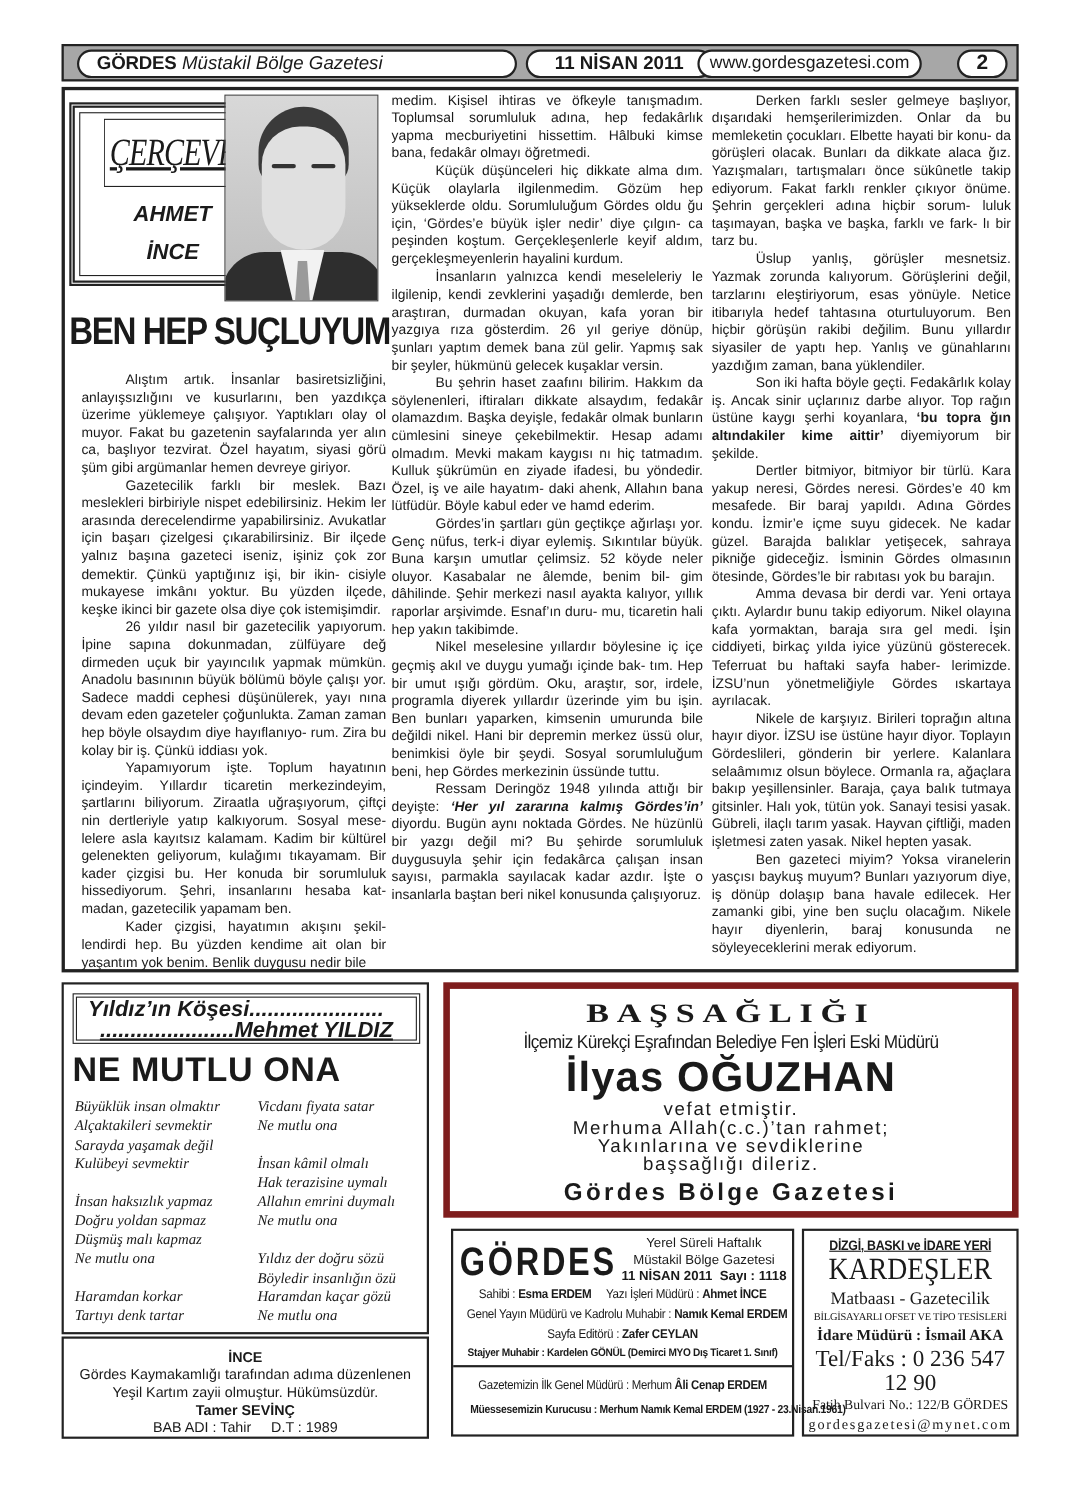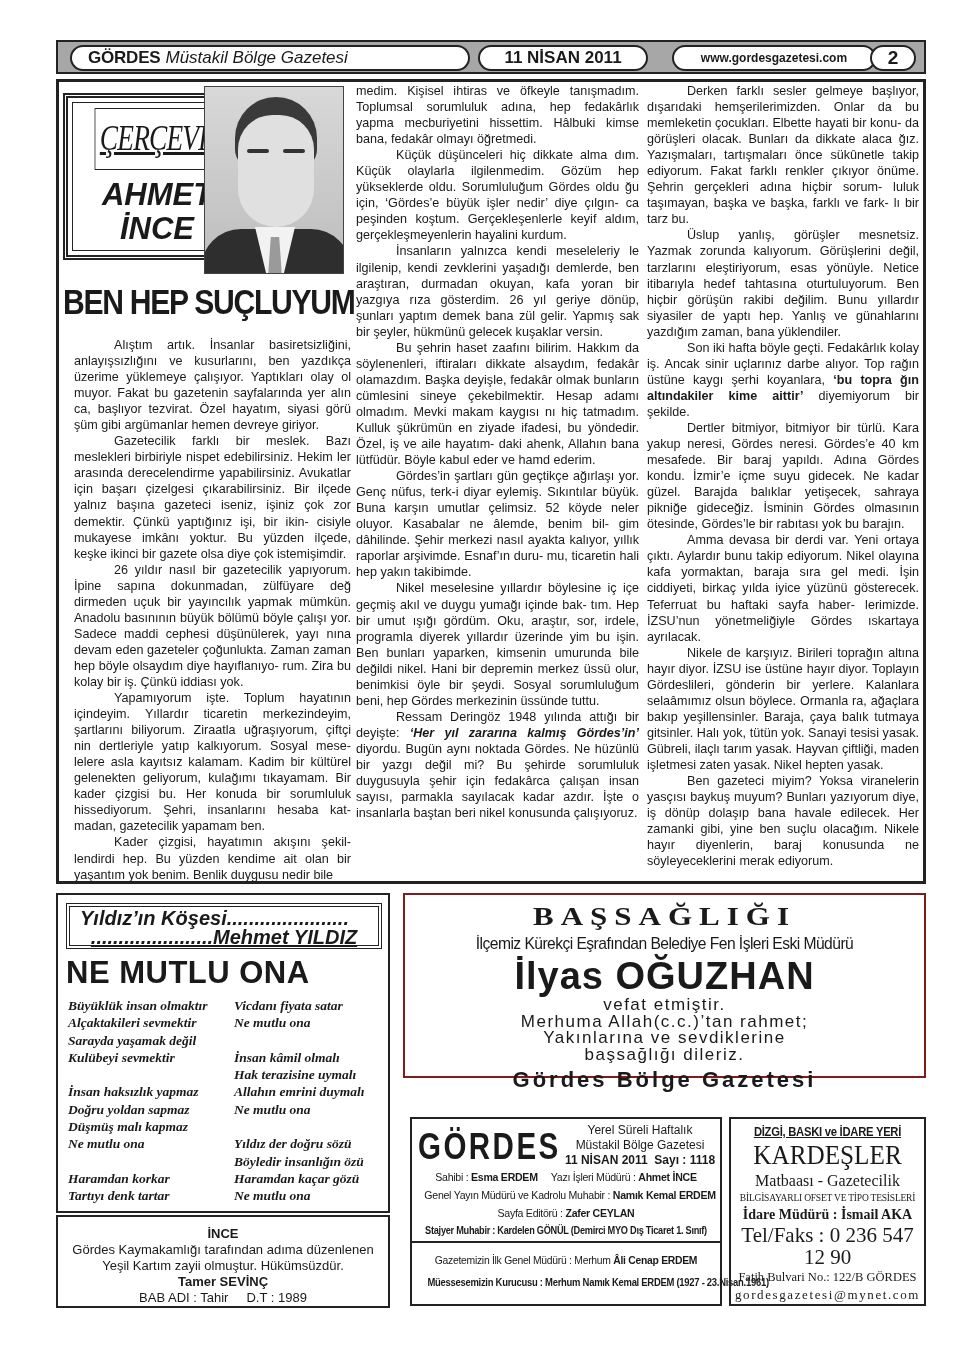--- a/index.html
+++ b/index.html
@@ -14,21 +14,21 @@
   .pill {
     position: absolute; top: 3px; height: 26px; background: #fff;
     border: 2px solid #222; border-radius: 14px;
     display: flex; align-items: center; justify-content: center;
     font-size: 17px; white-space: nowrap;
   }
   .pill-brand { left: 12px; width: 400px; justify-content: flex-start; padding-left: 16px; }
   .pill-brand b { font-weight: bold; font-family: "Liberation Sans", sans-serif; letter-spacing: -0.2px; }
   .pill-brand i { font-style: italic; margin-left: 5px; }
   .pill-date { left: 420px; width: 170px; font-weight: bold; }
-  .pill-web { left: 614px; width: 204px; font-weight: bold; font-size: 12px; }
+  .pill-web { left: 576px; width: 204px; font-weight: normal; font-size: 16px; }
   .pill-page { left: 812px; width: 46px; font-weight: bold; font-size: 19px; }
 
   
   .article-frame {
     position: absolute; left: 56px; top: 79px; width: 870px; height: 805px;
     border: 3px solid #222;
   }
   .col { position: absolute; font-size: 12.6px; line-height: 16.05px; text-align: justify; }
   .col p { text-indent: 40px; }
   .col p.noindent { text-indent: 0; }
@@ -41,21 +41,21 @@
     border: 5px double #222; outline: 1px solid #222; outline-offset: -10px;
   }
   .cerceve-title {
     position: absolute; left: 9px; top: 10px; width: 160px; height: 62px;
     border: 1px solid #222; display: flex; align-items: center; justify-content: center;
     font-family: "Liberation Serif", serif; font-style: italic; font-size: 35px;
     text-decoration: underline; letter-spacing: -1px; transform: scaleX(0.78);
   }
   .cerceve-author {
     position: absolute; left: 0; top: 80px; width: 178px; text-align: center;
-    font-weight: bold; font-style: italic; font-size: 31px; line-height: 34px;
+    font-weight: bold; font-style: italic; font-size: 20px; line-height: 34px;
   }
   .portrait {
     position: absolute; left: 204px; top: 86px; width: 140px; height: 188px;
     background: linear-gradient(180deg, #d8d8d8 0%, #bdbdbd 100%);
     border: 1px solid #444; overflow: hidden;
   }
   .portrait .hair { position: absolute; left: 30px; top: 10px; width: 82px; height: 72px; background: #3a3a3a; border-radius: 42px 42px 20px 20px; }
   .portrait .face { position: absolute; left: 33px; top: 28px; width: 76px; height: 112px; background: #e0e0e0; border-radius: 38px 38px 42px 42px; }
   .portrait .brow-l { position: absolute; left: 42px; top: 62px; width: 22px; height: 4px; background: #333; border-radius: 2px; }
   .portrait .brow-r { position: absolute; left: 78px; top: 62px; width: 22px; height: 4px; background: #333; border-radius: 2px; }
@@ -83,33 +83,33 @@
   .poem-title {
     position: absolute; left: 8px; top: 60px; width: 322px;
     font-weight: bold; font-size: 31px; letter-spacing: 0.5px; white-space: nowrap;
   }
   .poem-col {
     position: absolute; top: 102px; font-family: "Liberation Serif", serif; font-style: italic;
     font-size: 13.5px; line-height: 17.3px;
   }
   .poem-col-left { left: 10px; width: 160px; }
   .poem-col-right { left: 176px; width: 155px; }
-  .poem-line { height: 17.3px; white-space: nowrap; font-weight: bold; }
+  .poem-line { height: 17.3px; white-space: nowrap; }
 
   
   .zayii-frame {
     position: absolute; left: 56px; top: 1215px; width: 334px; height: 93px;
     border: 2px solid #222; text-align: center; font-size: 13px; line-height: 16px; padding-top: 9px;
   }
   .zayii-frame .b { font-weight: bold; }
 
   
   .condolence-frame {
-    position: absolute; left: 403px; top: 893px; width: 523px; height: 185px;
-    border: 2px solid #7f1d1d; text-align: center;
+    position: absolute; left: 403px; top: 893px; width: 523px; height: 214px;
+    border: 6px solid #7f1d1d; text-align: center;
   }
   .cond-title { margin-top: 6px; font-family: "Liberation Serif", serif; font-weight: bold; font-size: 31px; letter-spacing: 7px; line-height: 32px; transform: scaleY(0.78); }
   .cond-sub { font-size: 17px; line-height: 22px; letter-spacing: -0.6px; transform: scaleX(0.92); white-space: nowrap; }
   .cond-name { font-weight: bold; font-size: 38px; line-height: 42px; letter-spacing: 1px; }
   .cond-text { font-size: 17px; line-height: 16.5px; letter-spacing: 1.5px; }
   .cond-sign { margin-top: 4px; font-weight: bold; font-size: 22px; letter-spacing: 3px; }
 
   
   .imprint-frame {
     position: absolute; left: 410px; top: 1117px; width: 312px; height: 189px;

